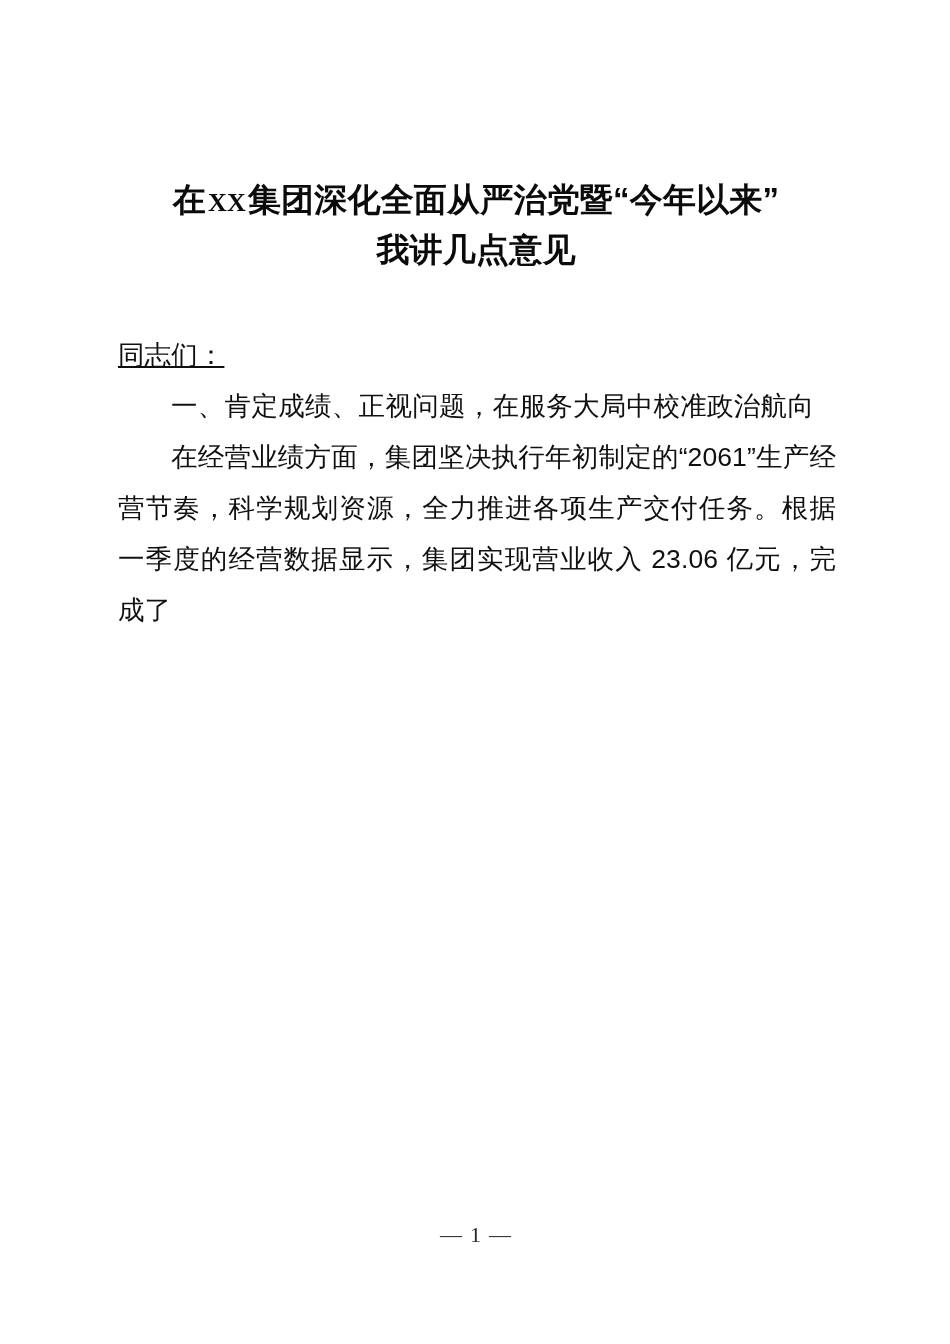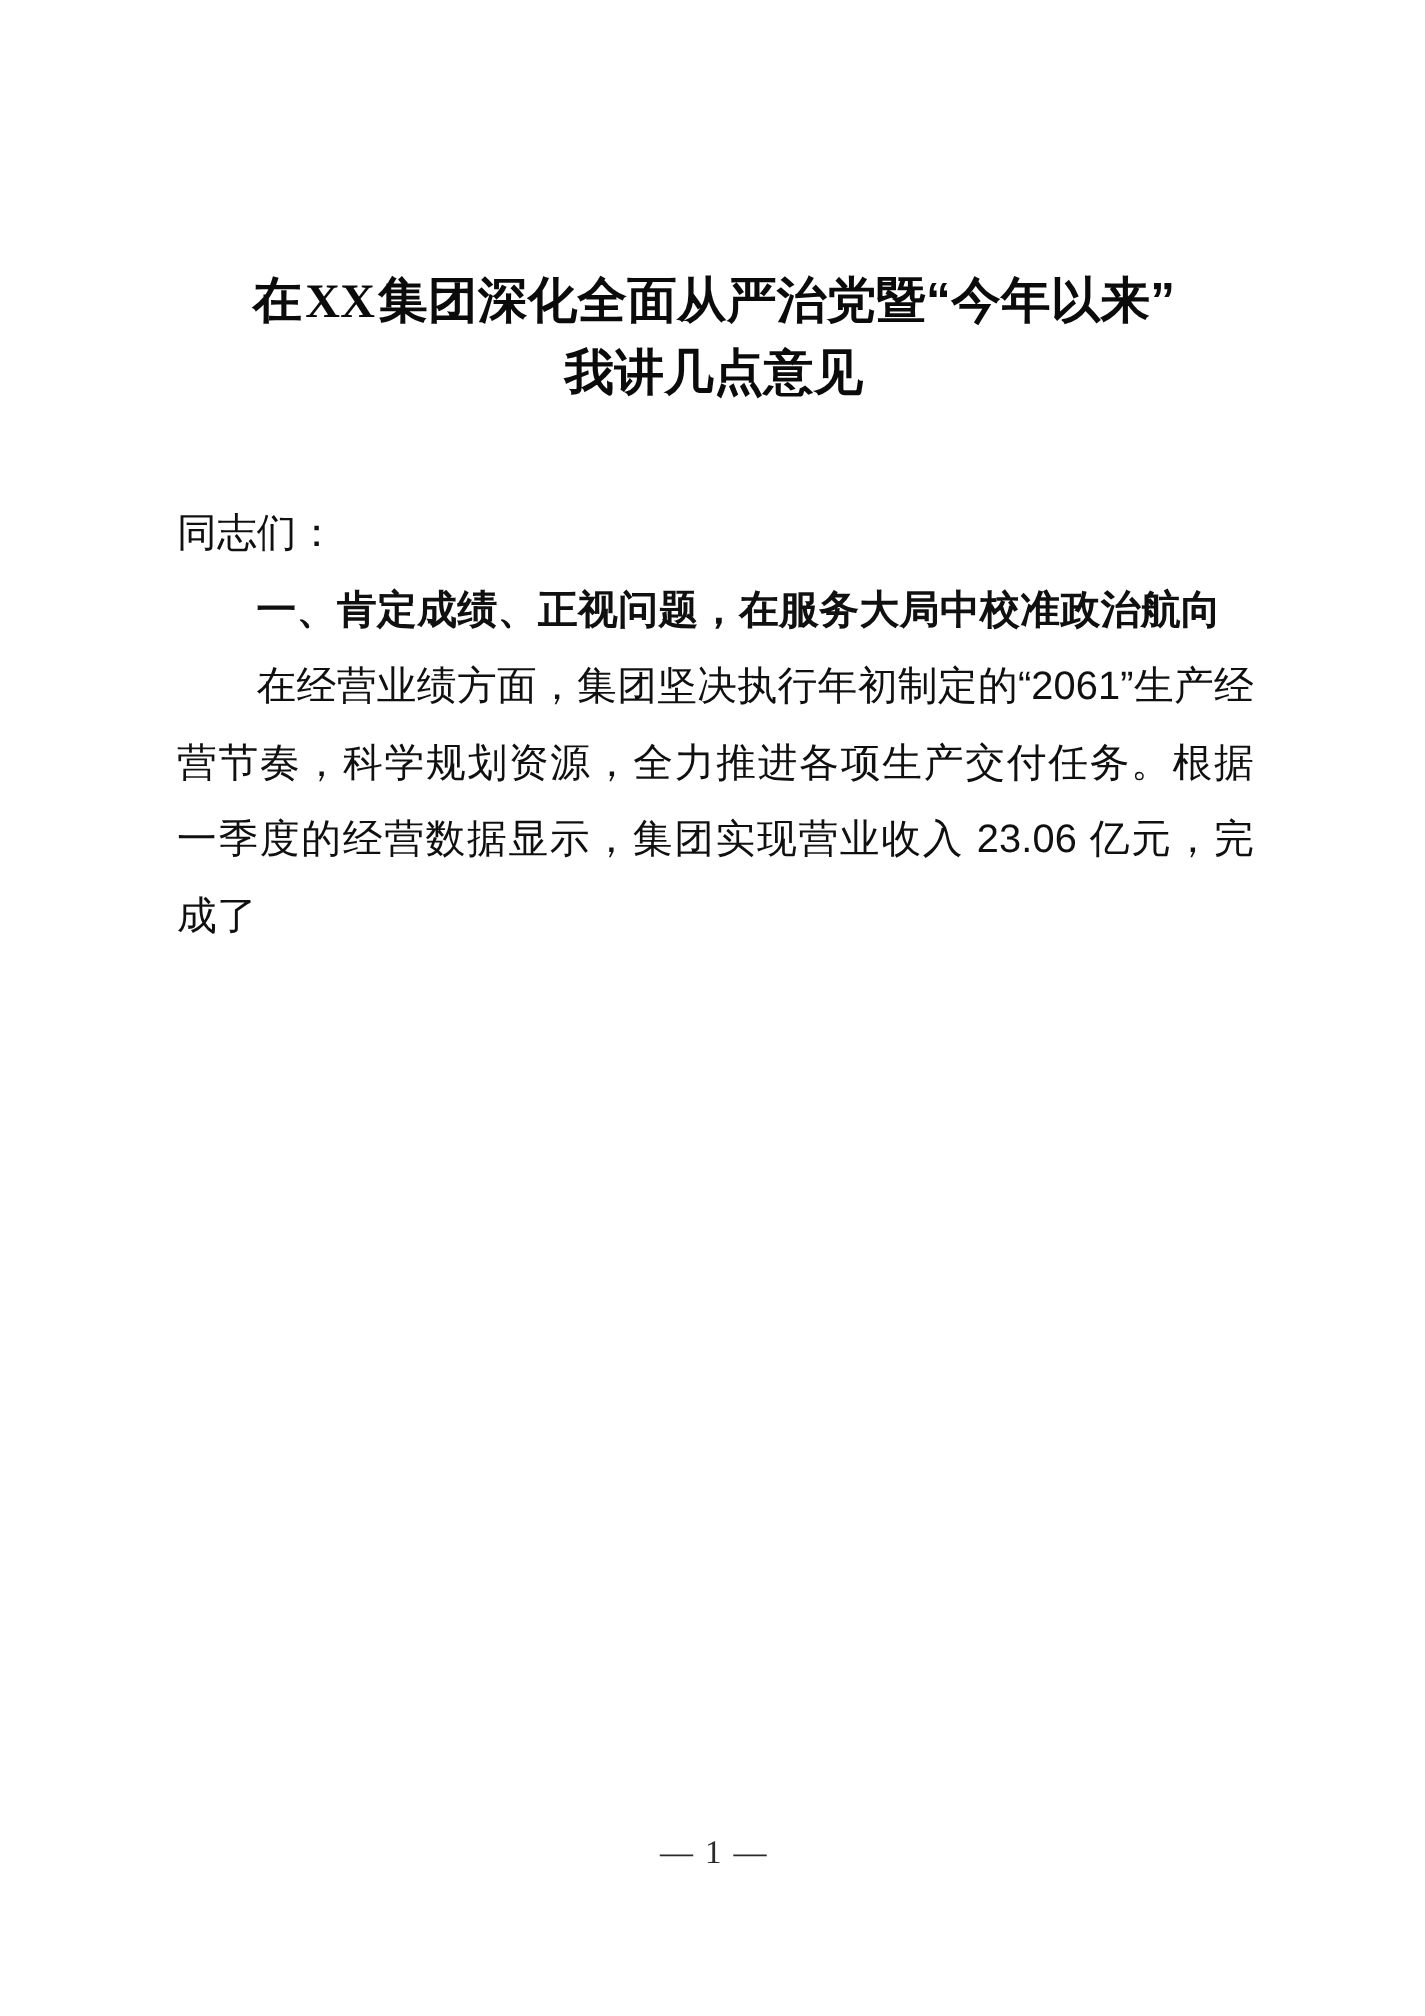--- a/index.html
+++ b/index.html
@@ -30,21 +30,21 @@
     font-family: "Liberation Sans", "DejaVu Sans", sans-serif;
     font-weight: bold;
     font-size: 33px;
     line-height: 47px;
     letter-spacing: 0.2px;
     color: #0b0b0b;
   }
   .doc-title .latin {
     font-family: "Liberation Serif", "DejaVu Serif", serif;
     font-weight: bold;
-    font-size: 32px;
+    font-size: 26px;
     padding: 0 2px;
   }
 
   
   .body-region {
     position: absolute;
     left: 118px;
     top: 330px;
     width: 718px;
   }
@@ -56,28 +56,29 @@
     text-align: justify;
     text-justify: inter-ideograph;
     color: #101010;
     margin: 0;
     letter-spacing: 0.1px;
   }
 
   .para.salutation {
     text-indent: 0;
     margin-bottom: 0;
+    text-decoration: underline;
   }
 
   .para.indent {
     text-indent: 2em;
   }
 
   .para.heading {
-    font-weight: bold;
+    font-weight: normal;
     text-indent: 2em;
     letter-spacing: 0.3px;
   }
 
   
   .page-footer {
     position: absolute;
     left: 118px;
     top: 1222px;
     width: 718px;

